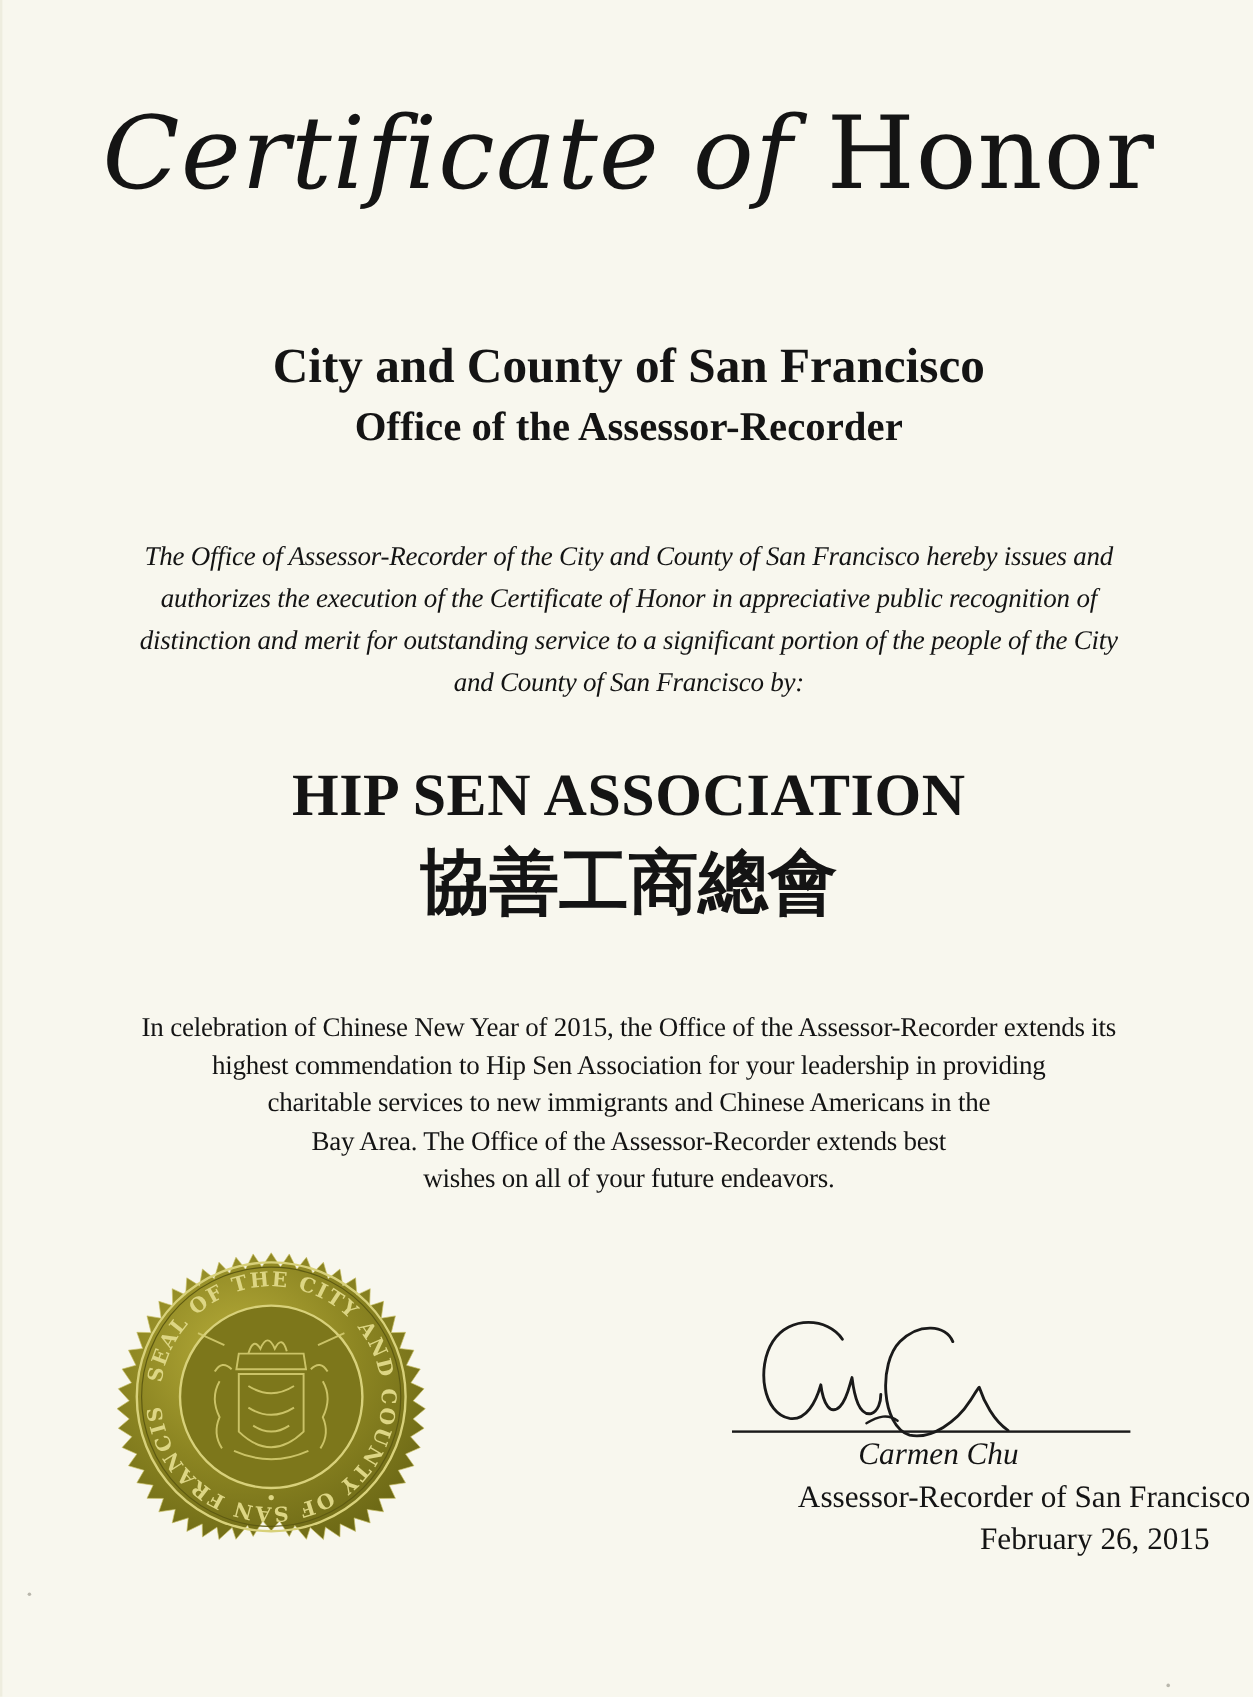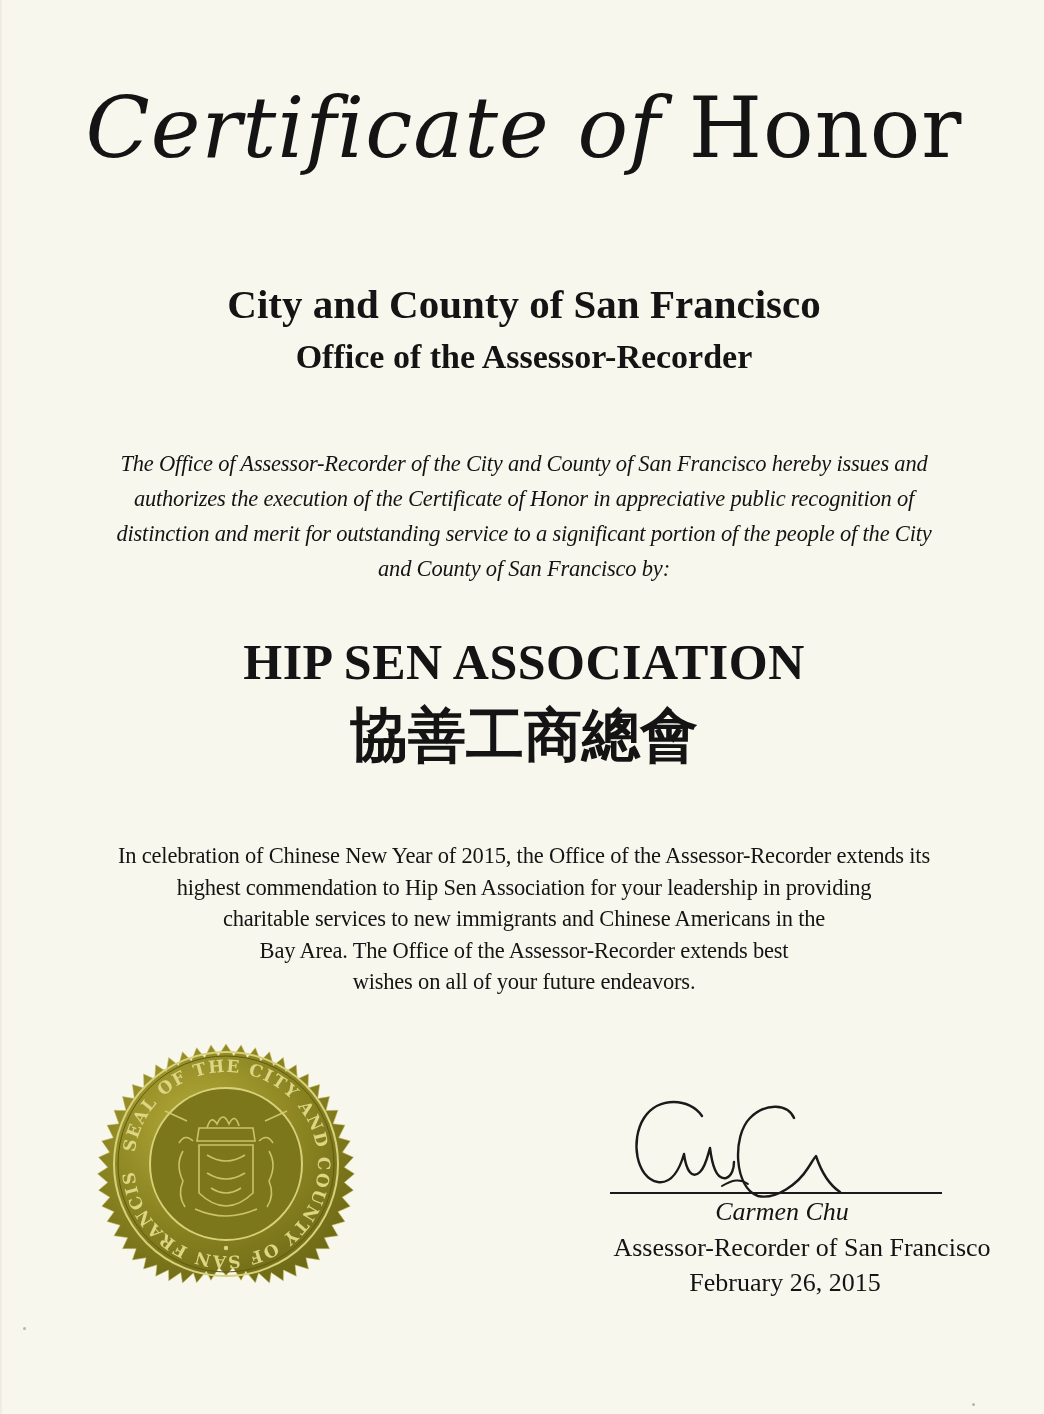--- a/index.html
+++ b/index.html
@@ -79,25 +79,25 @@
     .signature-svg { position: absolute; left: 0; top: 0; width: 480px; height: 110px; }
     .sig-line {
       position: absolute; left: 48px; top: 104px; width: 332px; height: 2px; background: #1a1a1a;
     }
     .signer-name {
       position: absolute; left: 0; top: 108px; width: 440px; text-align: center;
       font-style: italic; font-weight: normal; font-size: 26px; line-height: 32px;
       padding-left: 0px;
     }
     .signer-title {
-      position: absolute; left: 0; top: 144px; width: 480px; text-align: center;
+      position: absolute; left: 0; top: 144px; width: 480px; text-align: right;
       font-size: 26px; line-height: 32px; white-space: nowrap;
     }
     .sign-date {
-      position: absolute; left: 0; top: 179px; width: 446px; text-align: center;
+      position: absolute; left: 0; top: 179px; width: 446px; text-align: right;
       font-size: 26px; line-height: 32px;
     }
     .speck { position: absolute; width: 3px; height: 3px; border-radius: 50%; background: #b9b7ac; }
   </style>
 </head>
 <body>
 
 <div class="page">
 
   <div class="center main-title">

